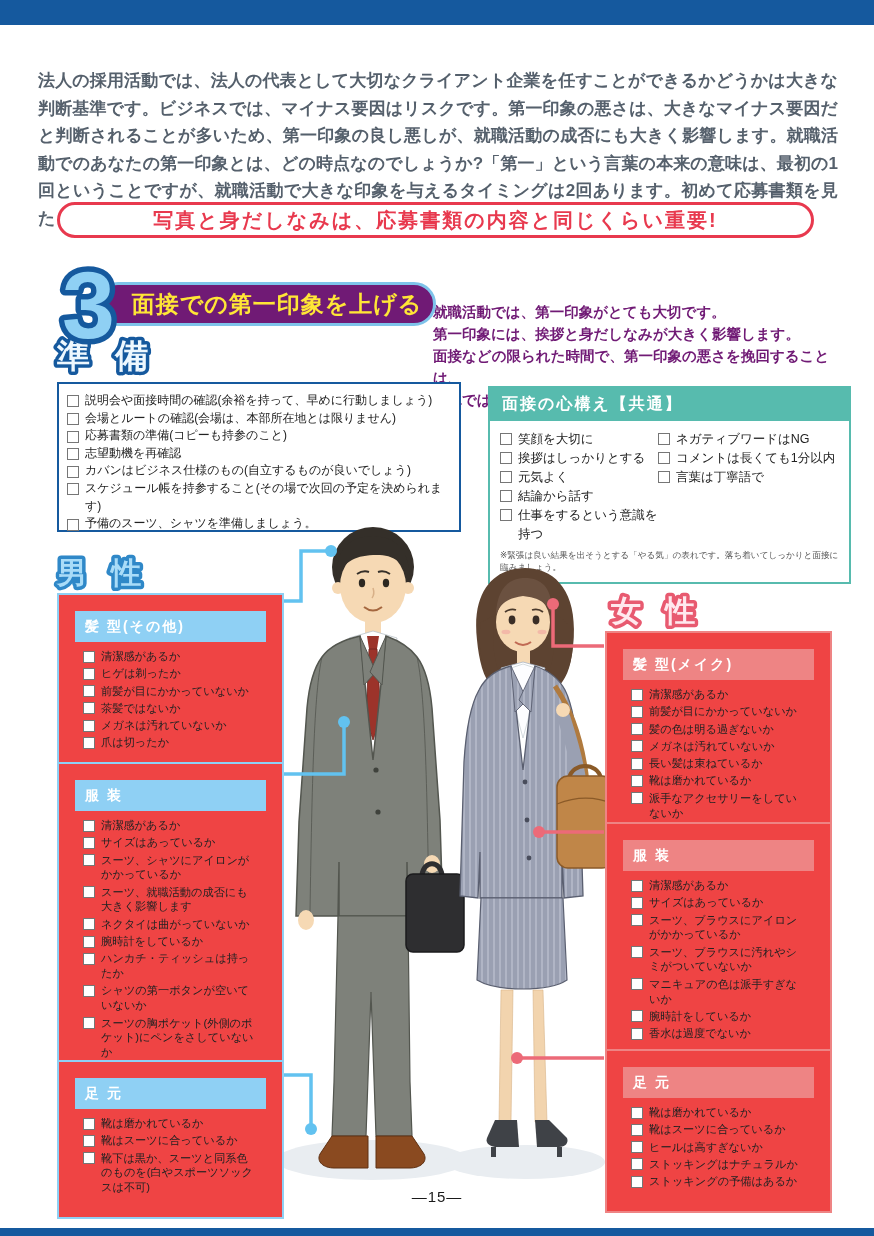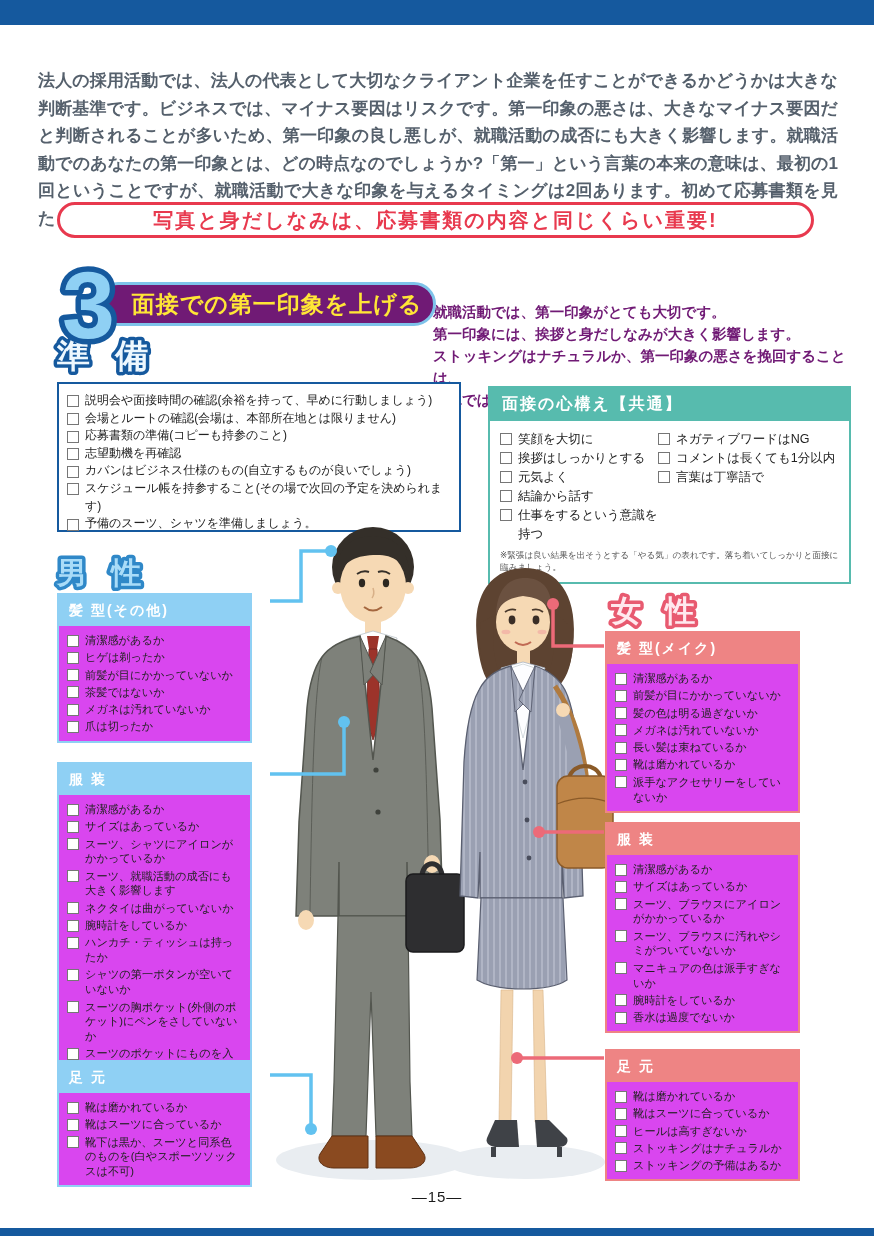--- a/index.html
+++ b/index.html
@@ -44,21 +44,21 @@
   .mind-box{left:488px;top:386px;width:359px;border:2.5px solid #57bbae;background:#fff;z-index:2;}
   .mind-head{background:#57bbae;color:#fff;font-size:16px;font-weight:bold;letter-spacing:2px;
              padding:6px 12px;}
   .mind-cols{display:flex;padding:9px 10px 4px 10px;}
   .mind-cols .colL{width:158px;}
   .mind-cols .colR{flex:1;}
   .mind-box .item{font-size:12.5px;line-height:19px;}
   .mind-box .cb{margin-top:3.2px;}
   .mind-note{font-size:8.6px;color:#555;padding:2px 10px 8px 10px;}
 
-  .chk{width:191px;background:#d946ef;z-index:5;padding:0;}
+  .chk{width:191px;background:#ef4444;z-index:5;padding:16px;}
   .chk .chkhead{color:#fff;font-size:14px;font-weight:bold;letter-spacing:2px;padding:6.5px 10px;}
   .chk .body{padding:7px 8px 4px 8px;}
   .chk .item{font-size:11.2px;line-height:14.8px;margin-bottom:2.5px;}
   .chk .cb{margin-top:1.6px;}
   .box-blue{border:2.5px solid #8fd0f4;}
   .box-blue .chkhead{background:#8fd0f4;}
   .box-pink{border:2.5px solid #ee8484;}
   .box-pink .chkhead{background:#ee8484;}
 
   .men-hair{left:57px;top:593px;}
@@ -90,21 +90,21 @@
     <span>面接での第一印象を上げる</span>
   </div>
   <svg class="abs sec3-num" width="120" height="112">
     <text x="12" y="88">3</text>
   </svg>
 
   <div class="abs lead">
 
   <div class="lead-line">就職活動では、第一印象がとても大切です。</div>
       <div class="lead-line">第一印象には、挨拶と身だしなみが大きく影響します。</div>
-      <div class="lead-line">ストッキングはナチュラルか、第一印象の悪さを挽回することは、</div>
+      <div class="lead-line">面接などの限られた時間で、第一印象の悪さを挽回することは、</div>
       <div class="lead-line">簡単ではありません。</div>
     </div>
 
   <svg class="abs bubble" style="left:52px;top:330px;" width="180" height="48">
     <text x="5" y="37" class="bubble-blue">準 備</text>
   </svg>
 
   <div class="abs prep-box">
     <ul class="items">
 

